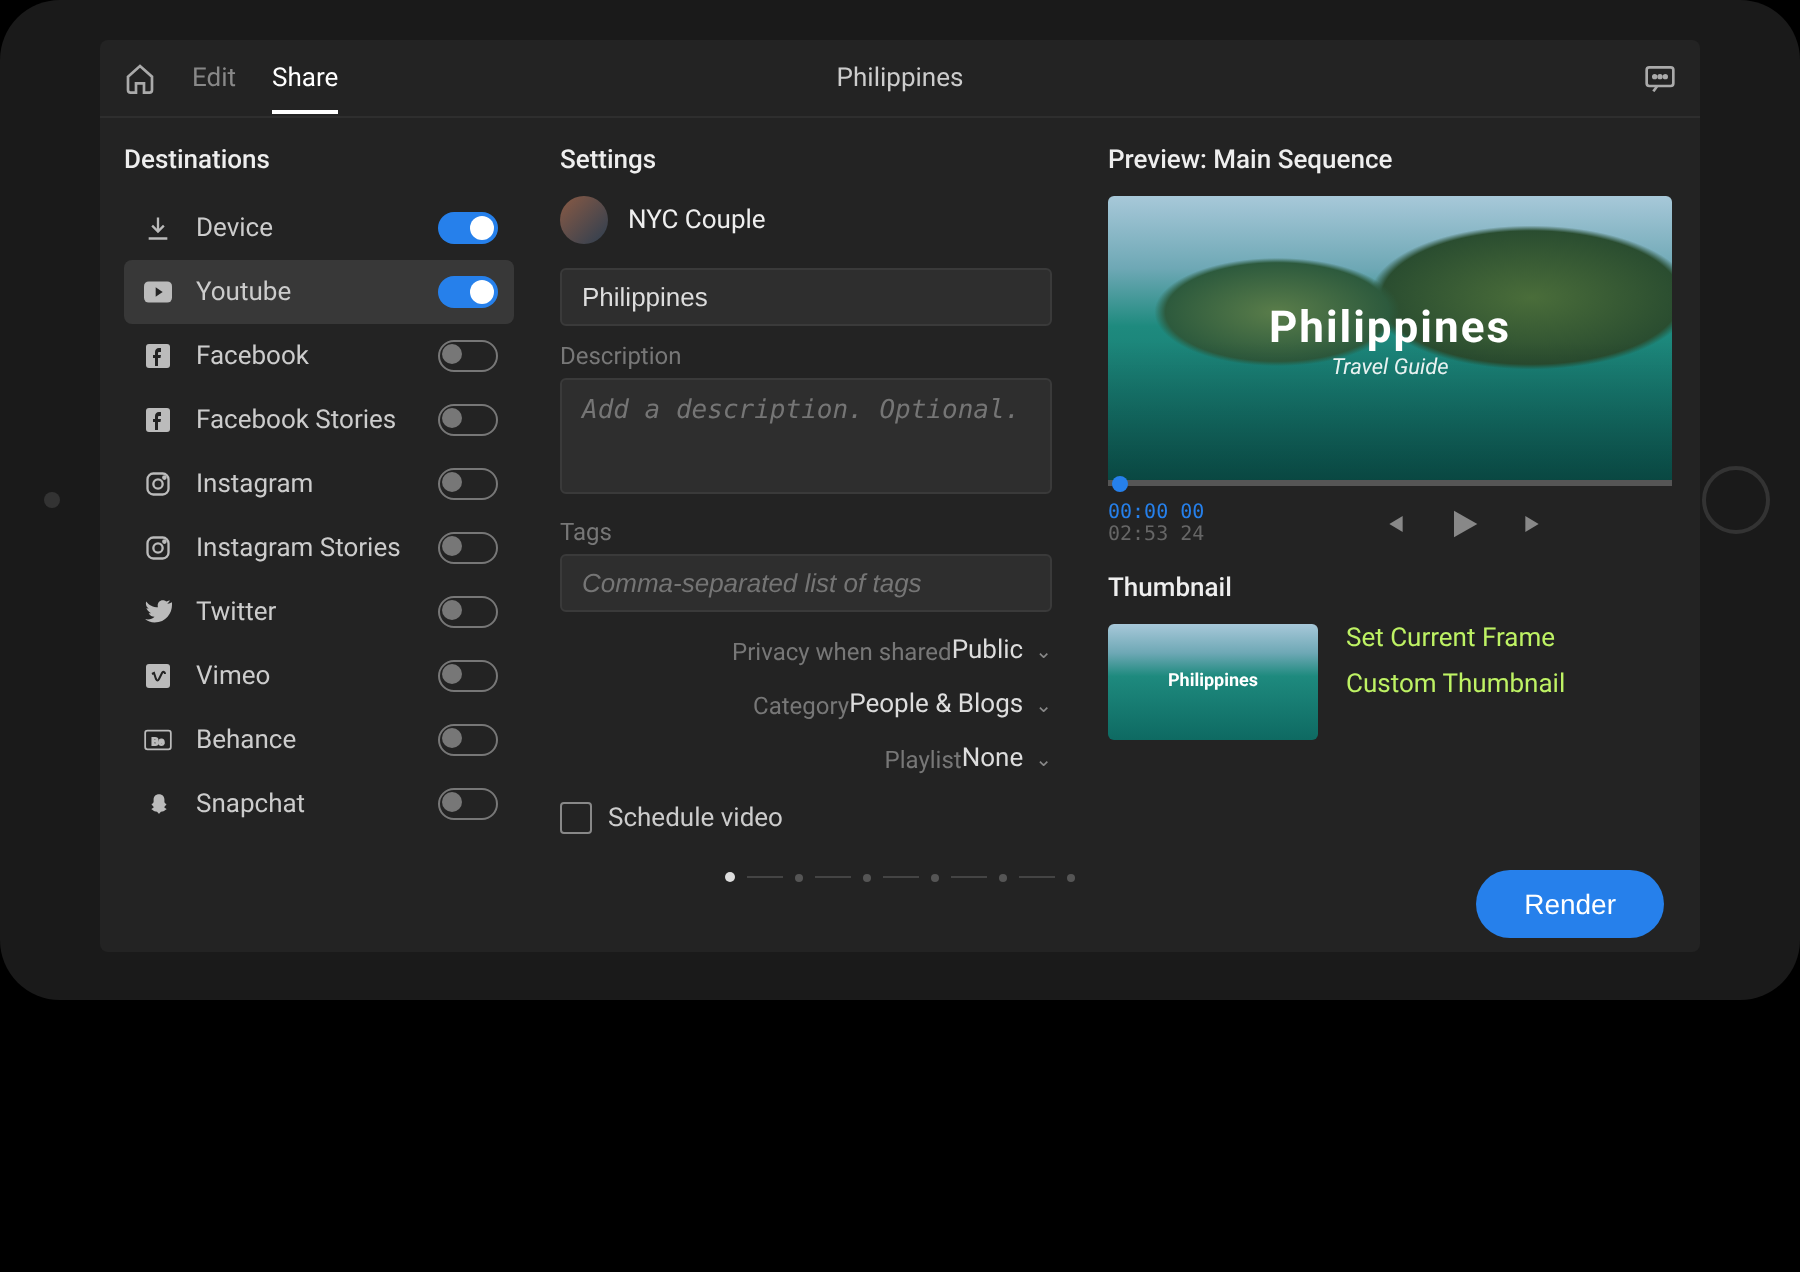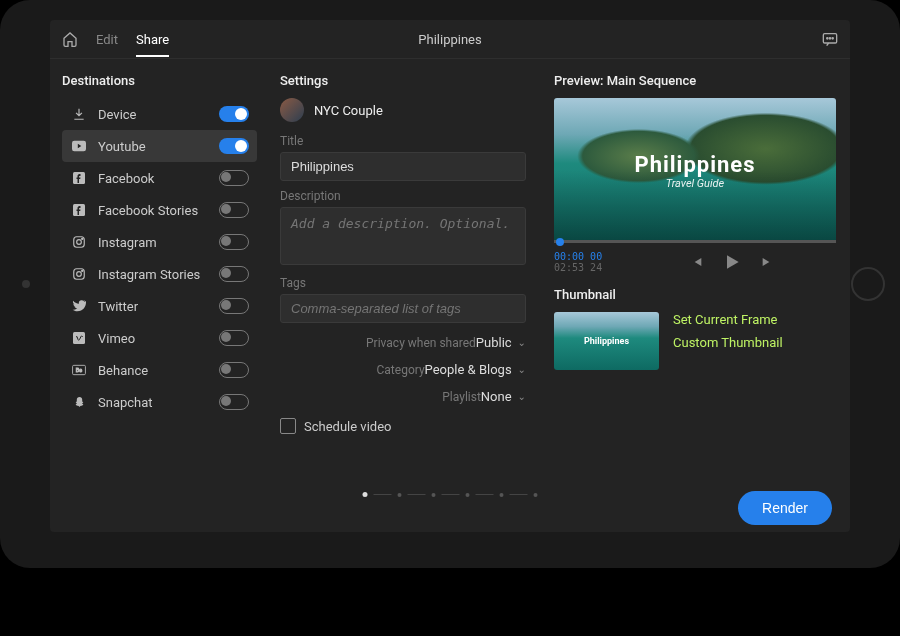--- a/index.html
+++ b/index.html
@@ -1,16 +1,16 @@
 <!DOCTYPE html>
 <html><head>
 <meta charset="utf-8">
 <style>
   html,body{margin:0;padding:0;background:#000;font-family:-apple-system,BlinkMacSystemFont,"Segoe UI",Roboto,sans-serif;}
-  .tablet{width:900px;height:568px;background:#1a1a1a;border-radius:30px;box-sizing:border-box;position:relative;padding:20px 50px 36px 50px;}
+  .tablet{width:900px;height:500px;background:#1a1a1a;border-radius:30px;box-sizing:border-box;position:relative;padding:20px 50px 24px 50px;}
   .tablet::after{content:"";position:absolute;right:15px;top:50%;transform:translateY(-50%);width:30px;height:30px;border:2px solid #333;border-radius:50%;}
   .camera{position:absolute;left:22px;top:50%;transform:translateY(-50%);width:8px;height:8px;background:#333;border-radius:50%;}
   .screen{width:100%;height:100%;background:#232323;border-radius:4px;overflow:hidden;display:flex;flex-direction:column;color:#ccc;font-size:13px;}
   
   .topbar{display:flex;align-items:center;height:38px;padding:0 12px;position:relative;border-bottom:1px solid #2e2e2e;}
   .topbar .home-icon{color:#aaa;}
   .topbar .tab{margin-left:18px;color:#888;cursor:pointer;}
   .topbar .tab.active{color:#fff;border-bottom:2px solid #fff;padding-bottom:8px;margin-bottom:-10px;}
   .topbar .project-title{position:absolute;left:50%;transform:translateX(-50%);color:#ccc;}
   .topbar .feedback{margin-left:auto;color:#aaa;}
@@ -210,21 +210,20 @@
             </div>
           </div>
       </div>
 
       <div class="col col-settings">
         <div class="section-title">Settings</div>
         <div class="account-row">
           <div class="avatar"></div>
           <div class="account-name">NYC Couple</div>
         </div>
-        <div class="field-label">Title</div>
         <input class="text-input" value="Philippines" style="">
         <div class="field-label">Description</div>
         <textarea class="textarea" placeholder="Add a description. Optional." style=""></textarea>
         <div class="field-label">Tags</div>
         <input class="text-input placeholder" placeholder="Comma-separated list of tags" style="">
         <div class="select-row">
           <span class="select-label">Privacy when shared</span>
           <span class="select-value">
               <span>Public</span>
               <span class="chev">⌄</span>

